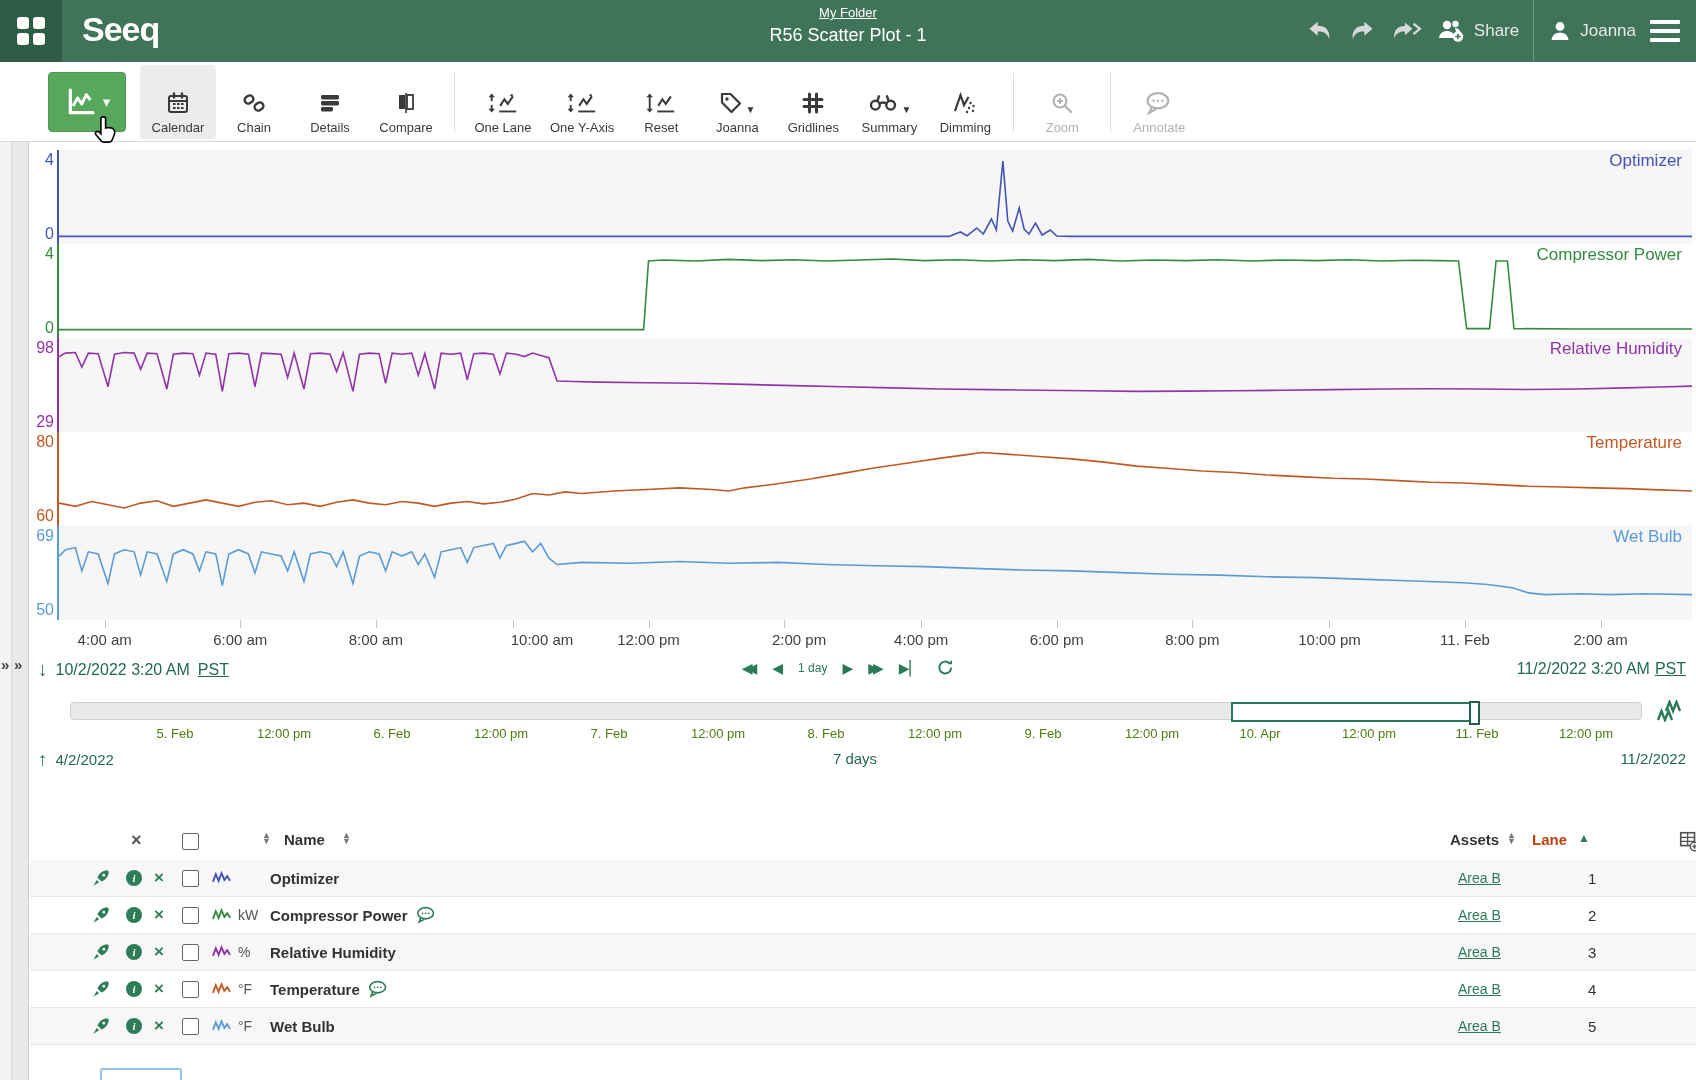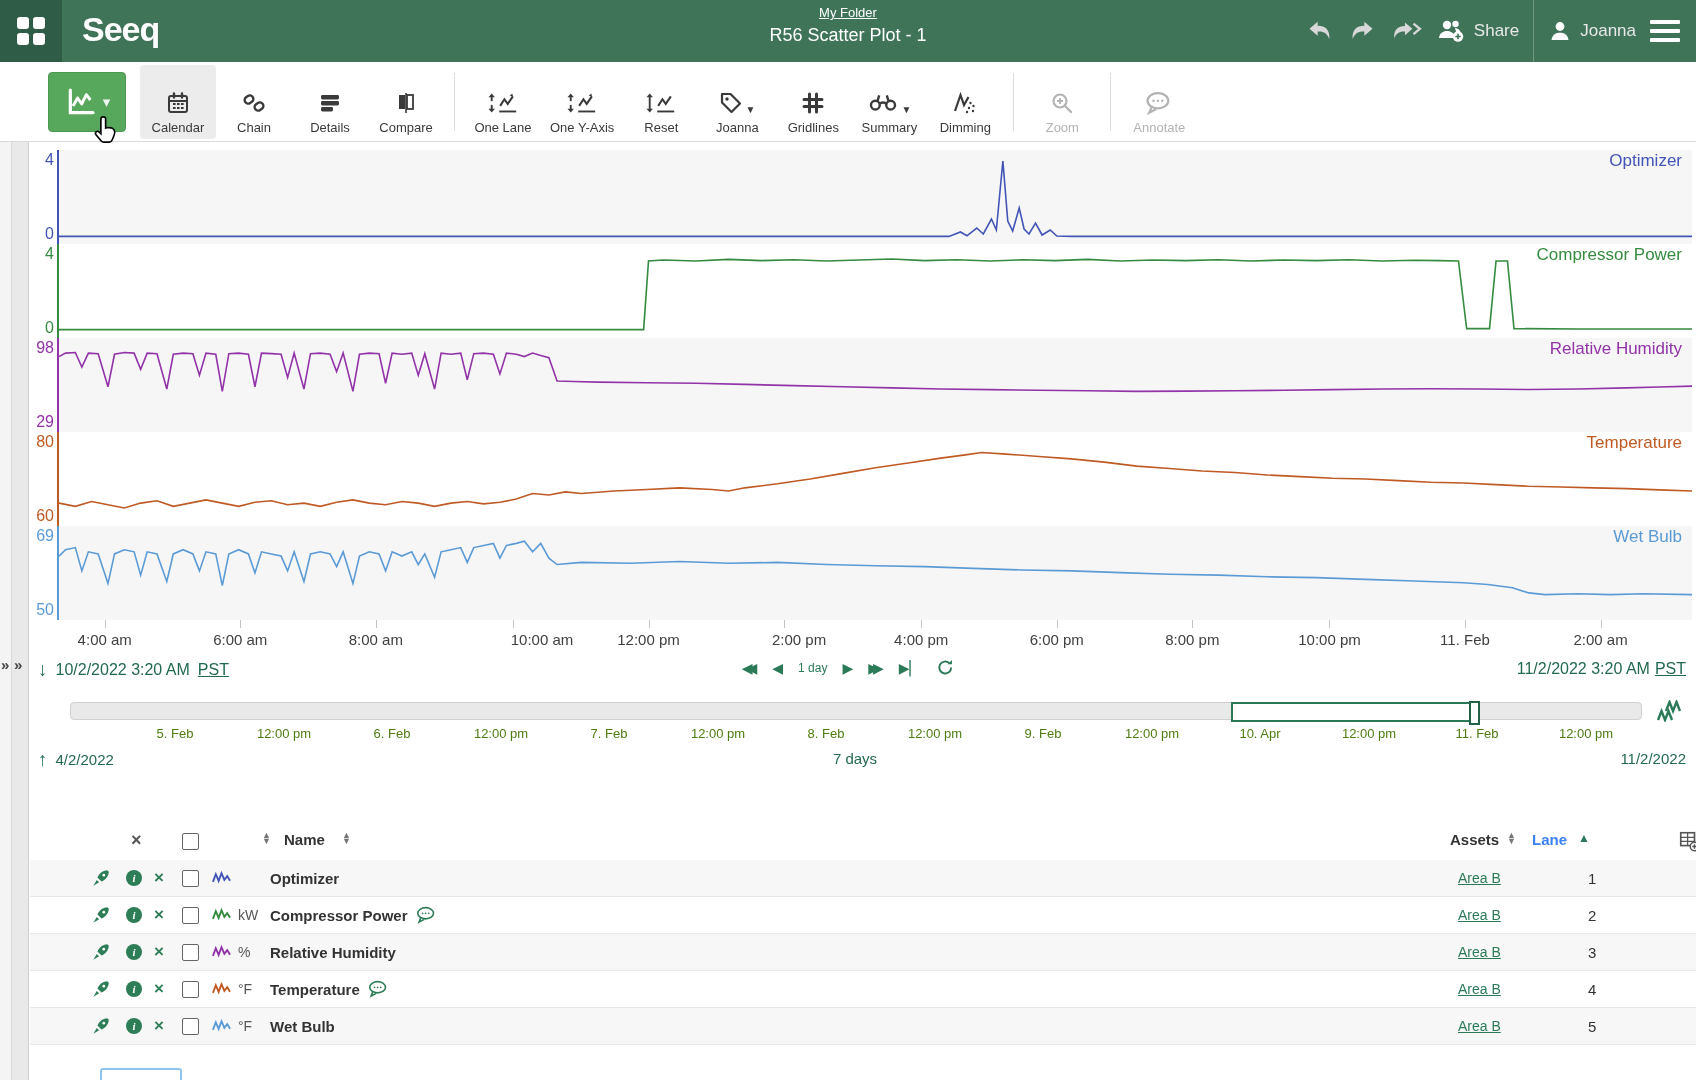--- a/index.html
+++ b/index.html
@@ -562,21 +562,21 @@
     <span class="th-label" style="position:absolute;left:254px;top:9px">Name</span>
     <span class="sort" style="position:absolute;left:312px;top:11px">
         <span>▲</span>
         <span>▼</span>
       </span>
     <span class="th-label" style="position:absolute;left:1420px;top:9px">Assets</span>
     <span class="sort" style="position:absolute;left:1477px;top:11px">
         <span>▲</span>
         <span>▼</span>
       </span>
-    <span class="th-label" style="position:absolute;left:1502px;top:9px;color:#3b82f6">Lane</span>
+    <span class="th-label" style="position:absolute;left:1502px;top:9px;color:#c2410c">Lane</span>
     <span style="position:absolute;left:1548px;top:9px;color:#2a7a58;font-size:12px;cursor:pointer">▲</span>
     <span class="icon" style="position:absolute;left:1648px;top:8px;width:22px;height:22px;color:#555;cursor:pointer" id="ic-addcol">
         <svg viewBox="0 0 24 24" xmlns="http://www.w3.org/2000/svg">
           <rect x="3" y="3" width="15" height="14" fill="none" stroke="currentColor" stroke-width="1.8"></rect>
           <path d="M10.5 3v14M3 8h15M3 12.5h15" stroke="currentColor" stroke-width="1.4"></path>
           <circle cx="18" cy="18" r="4.6" fill="#fff" stroke="currentColor" stroke-width="1.6"></circle>
           <path d="M18 15.6v4.8M15.6 18h4.8" stroke="currentColor" stroke-width="1.6"></path>
         </svg>
       </span>
   </div>

